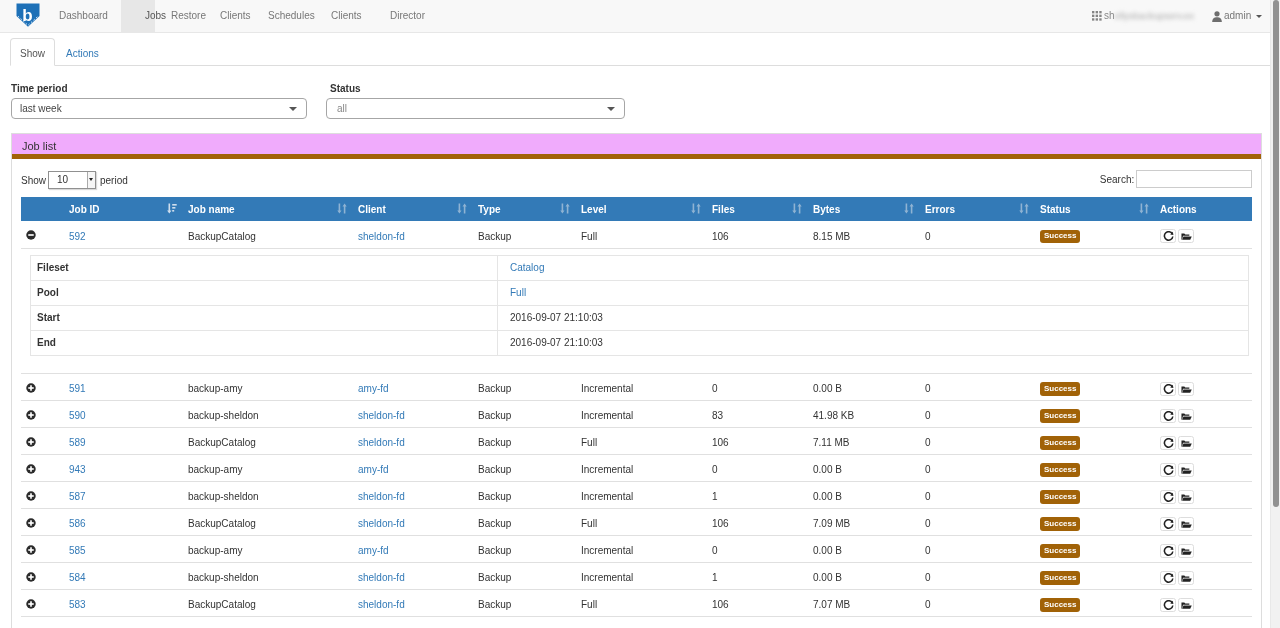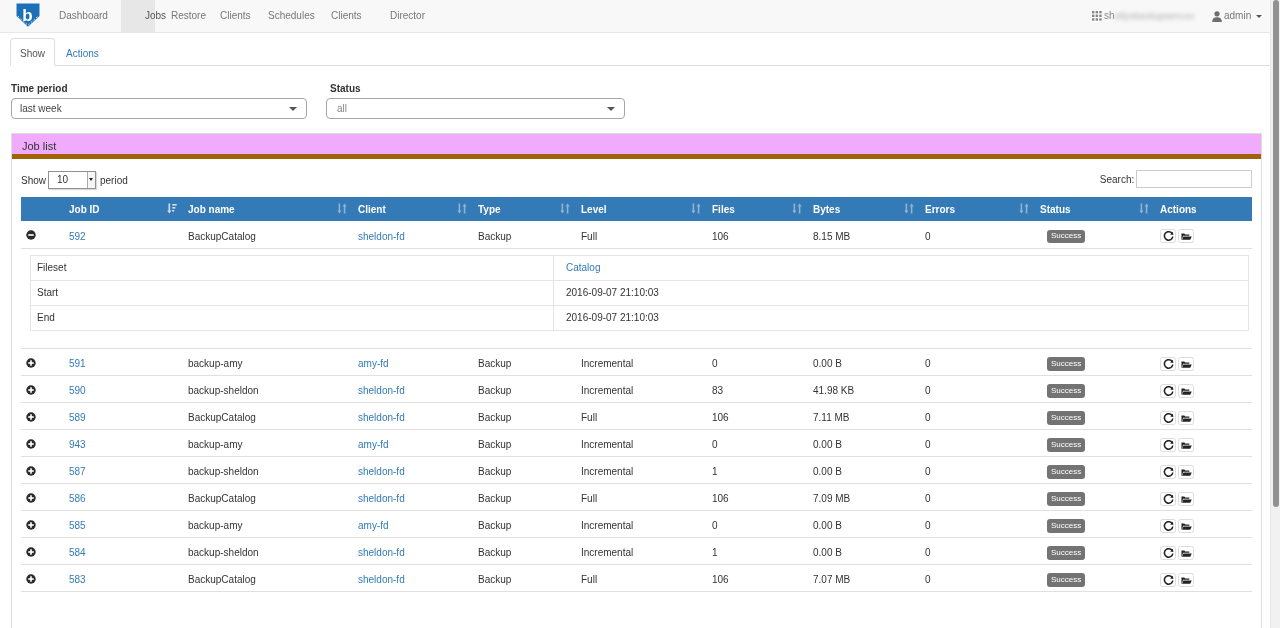--- a/index.html
+++ b/index.html
@@ -40,29 +40,29 @@
 #lbl-entries { position:absolute; left:88px; top:12.5px; height:18px; line-height:18px; }
 #lbl-search { position:absolute; left:1087px; top:12px; width:36px; text-align:center; height:18px; line-height:18px; }
 #inp-search { position:absolute; left:1124px; top:11px; width:116px; height:18px; border:1px solid #ccc; background:#fff; }
 
 
 #jobtable { position:absolute; left:9px; top:38px; width:1231px; border-collapse:collapse; table-layout:fixed; }
 #jobtable th { height:24px; background:#337ab7; color:#fff; font-weight:bold; font-size:10px; text-align:left; padding:0 0 0 8px; position:relative; }
 #jobtable td { height:27px; padding:4px 0 0 8px; border-bottom:1px solid #e0e0e0; color:#333; vertical-align:middle; }
 #jobtable td.exp { padding:4px 0 0 5px; }
 .sorticon { position:absolute; top:6px; }
-.badge { display:inline-block; background:#737373; color:#fff; font-size:8px; font-weight:normal; line-height:8px; padding:2.5px 4px 3px 4px; border-radius:3px;margin-left:7px; }
+.badge { display:inline-block; background:#a16207; color:#fff; font-size:8px; font-weight:bold; line-height:8px; padding:2.5px 4px 3px 4px; border-radius:3px; }
 .abtn { display:inline-block; width:16px; height:14px; border:1px solid #ddd; border-radius:2.5px; background:#fff; vertical-align:middle; margin-right:2px; position:relative; }
 .abtn svg { position:absolute; left:2px; top:1px; width:11px; height:11px; }
 
 
 td.childcell { padding:6px 9px 17px 9px !important; height:auto !important; }
 #dtable { width:1219px; border-collapse:collapse; table-layout:fixed; border:1px solid #ddd; }
 #dtable td { height:25px; border:1px solid #e5e5e5; padding:0; }
-#dtable td.l { width:523px; font-weight:normal; padding-left:6px; }
+#dtable td.l { width:467px; font-weight:bold; padding-left:6px; }
 #dtable td.v { padding-left:12px; }
 
 
 #sb-track { position:absolute; left:1270px; top:0; width:10px; height:628px; background:#f1f1f1; border-left:1px solid #e8e8e8; z-index:10; }
 #sb-thumb { position:absolute; left:2px; top:0; width:6px; height:507px; background:#919191; border-radius:3px; }
 </style>
 </head>
 <body>
 
 <div id="navbar">
@@ -221,20 +221,24 @@
       </tr>
       <tr>
         <td colspan="11" class="childcell">
           <table id="dtable">
             <tbody>
                   <tr>
                     <td class="l">Fileset</td>
                     <td class="v"><a>Catalog</a></td>
                   </tr>
             <tr>
+                    <td class="l">Pool</td>
+                    <td class="v"><a>Full</a></td>
+                  </tr>
+            <tr>
                     <td class="l">Start</td>
                     <td class="v">2016-09-07 21:10:03</td>
                   </tr>
             <tr>
                     <td class="l">End</td>
                     <td class="v">2016-09-07 21:10:03</td>
                   </tr>
           </tbody>
               </table>
         </td>

